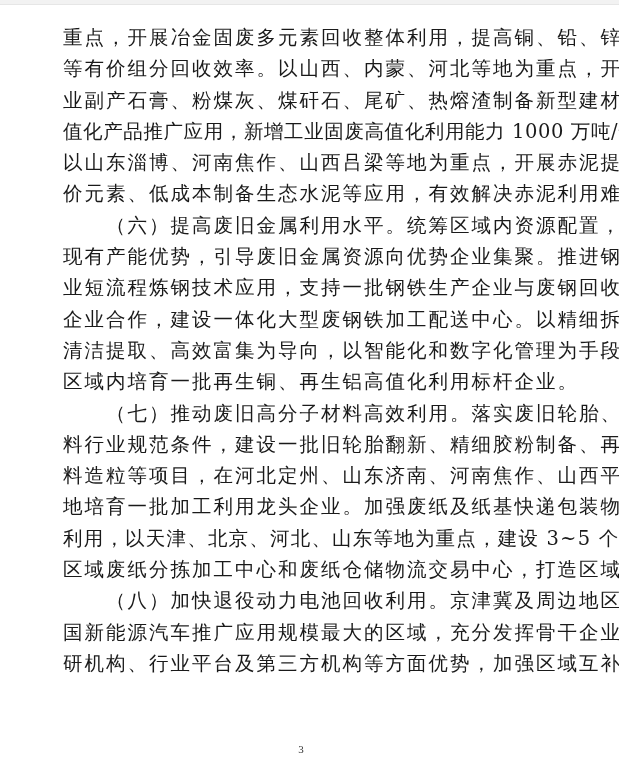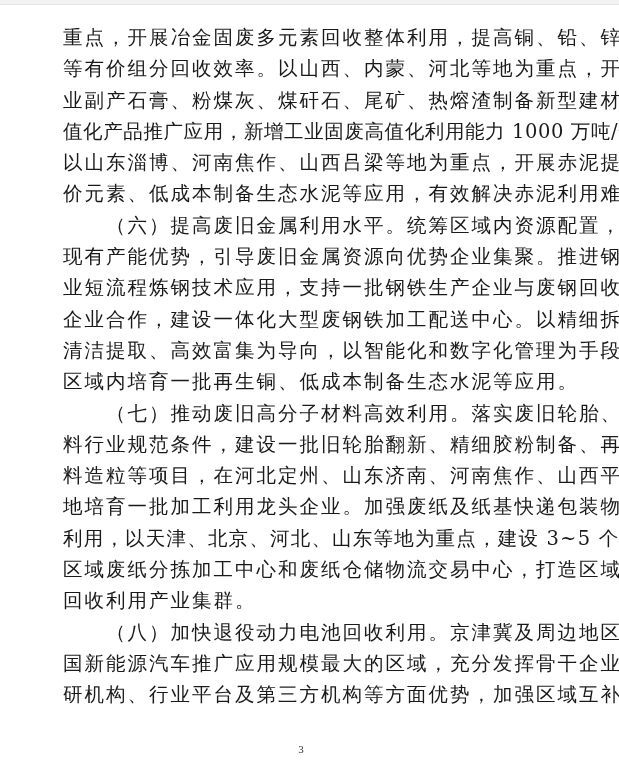--- a/index.html
+++ b/index.html
@@ -32,26 +32,25 @@
     <div class="line">等有价组分回收效率。以山西、内蒙、河北等地为重点，开展工</div>
     <div class="line">业副产石膏、粉煤灰、煤矸石、尾矿、热熔渣制备新型建材等高</div>
     <div class="line" style="letter-spacing:0.6px">值化产品推广应用，新增工业固废高值化利用能力 1000 万吨/年。</div>
     <div class="line">以山东淄博、河南焦作、山西吕梁等地为重点，开展赤泥提取有</div>
     <div class="line">价元素、低成本制备生态水泥等应用，有效解决赤泥利用难题。</div>
     <div class="line indent">（六）提高废旧金属利用水平。统筹区域内资源配置，发挥</div>
     <div class="line">现有产能优势，引导废旧金属资源向优势企业集聚。推进钢铁企</div>
     <div class="line">业短流程炼钢技术应用，支持一批钢铁生产企业与废钢回收加工</div>
     <div class="line">企业合作，建设一体化大型废钢铁加工配送中心。以精细拆解、</div>
     <div class="line">清洁提取、高效富集为导向，以智能化和数字化管理为手段，在</div>
-    <div class="line">区域内培育一批再生铜、低成本制备生态水泥等应用。</div>
+    <div class="line">区域内培育一批再生铜、再生铝高值化利用标杆企业。</div>
     <div class="line indent">（七）推动废旧高分子材料高效利用。落实废旧轮胎、废塑</div>
     <div class="line">料行业规范条件，建设一批旧轮胎翻新、精细胶粉制备、再生塑</div>
     <div class="line">料造粒等项目，在河北定州、山东济南、河南焦作、山西平遥等</div>
     <div class="line">地培育一批加工利用龙头企业。加强废纸及纸基快递包装物回收</div>
     <div class="line" style="letter-spacing:1.2px">利用，以天津、北京、河北、山东等地为重点，建设 3~5 个大型</div>
     <div class="line">区域废纸分拣加工中心和废纸仓储物流交易中心，打造区域废纸</div>
-    <div class="line">回收利用产业集群。</div>
     <div class="line indent">（八）加快退役动力电池回收利用。京津冀及周边地区是我</div>
     <div class="line">国新能源汽车推广应用规模最大的区域，充分发挥骨干企业、科</div>
     <div class="line">研机构、行业平台及第三方机构等方面优势，加强区域互补，统</div>
   </div>
   <div class="pagenum">3</div>
 </div>
 
 </body></html>

